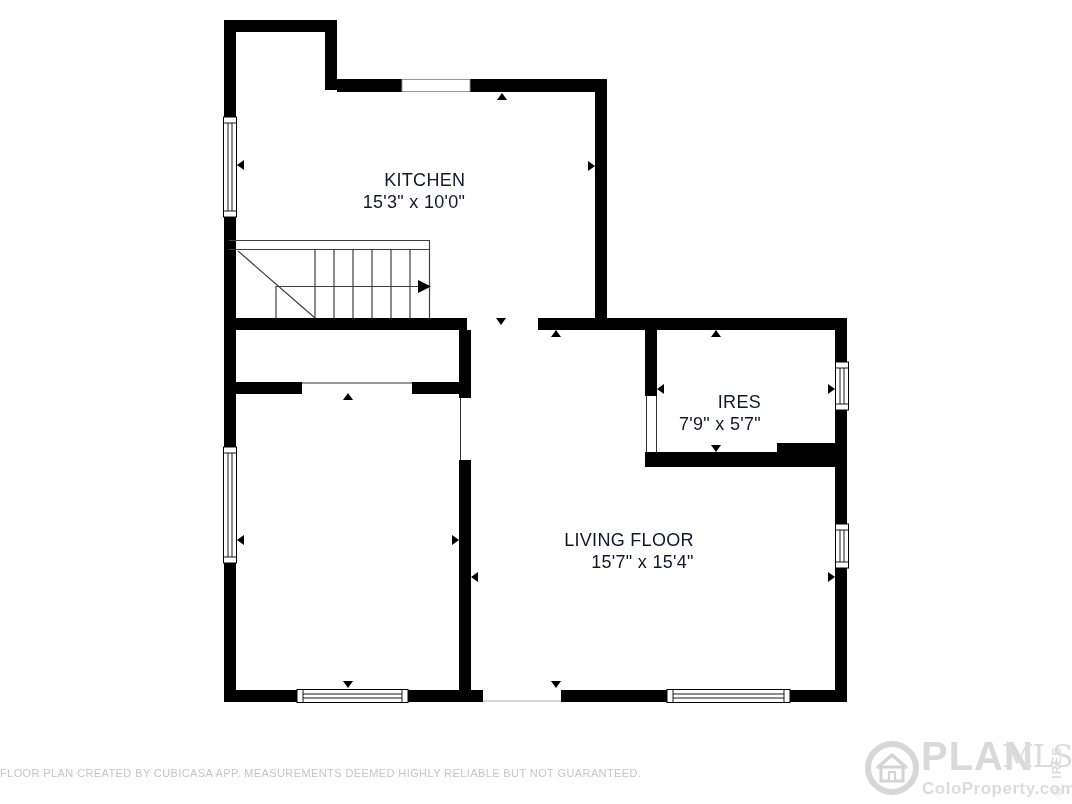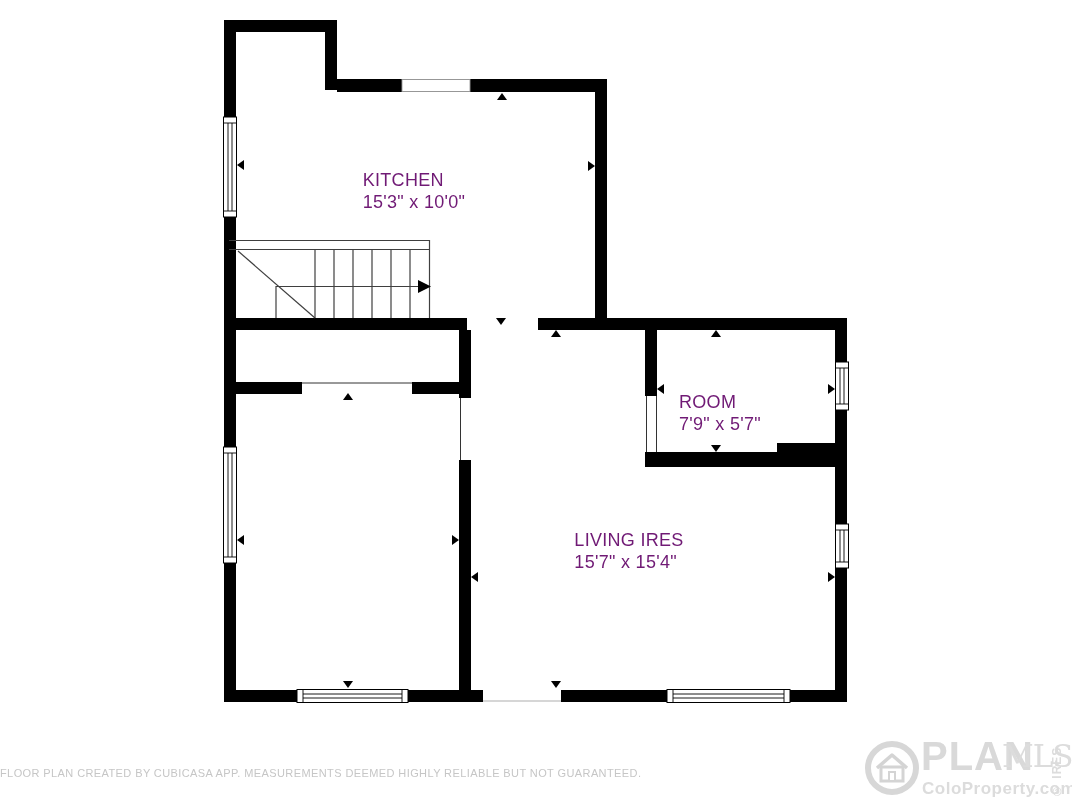--- a/index.html
+++ b/index.html
@@ -7,22 +7,22 @@
     position:relative;
     width:1072px;height:804px;
     background:#ffffff;
     overflow:hidden;
     font-family:"Liberation Sans", sans-serif;
   }
   #plan-svg{position:absolute;left:0;top:0;}
   .room-label{
     position:absolute;
     transform:translateX(-50%);
-    text-align:left;
-    color:#701a75;
+    text-align:right;
+    color:#0f172a;
     font-size:18px;
     line-height:22px;
     letter-spacing:0.3px;
     white-space:nowrap;
   }
   .footer{
     position:absolute;
     left:0;right:0;
     top:767px;
     font-size:11px;
@@ -154,25 +154,25 @@
       <polygon points="348,688 343,681 353,681" fill="#000000"></polygon>
       <polygon points="237,540 244,535 244,545" fill="#000000"></polygon>
       <polygon points="459,540 452,535 452,545" fill="#000000"></polygon>
     </svg>
 
   <div class="room-label" style="left: 414px; top: 169px;">
     <div>KITCHEN</div>
     <div>15'3" x 10'0"</div>
   </div>
   <div class="room-label" style="left: 720px; top: 391px;">
-    <div>ROOM</div>
+    <div>IRES</div>
     <div>7'9" x 5'7"</div>
   </div>
   <div class="room-label" style="left: 629px; top: 529px;">
-    <div>LIVING IRES</div>
+    <div>LIVING FLOOR</div>
     <div>15'7" x 15'4"</div>
   </div>
 
   <div class="footer">FLOOR PLAN CREATED BY CUBICASA APP. MEASUREMENTS DEEMED HIGHLY RELIABLE BUT NOT GUARANTEED.</div>
 
   <div class="watermark">
     <svg class="wm-icon" width="56" height="56" viewBox="0 0 56 56">
       <circle cx="28" cy="28" r="24" fill="#ffffff" stroke="#d7d7d7" stroke-width="6"></circle>
       <path d="M13 28 L28 15 L43 28" fill="none" stroke="#d4d4d4" stroke-width="3.5" stroke-linejoin="round"></path>
       <rect x="17" y="27" width="22" height="14" fill="#ffffff" stroke="#d4d4d4" stroke-width="3"></rect>

